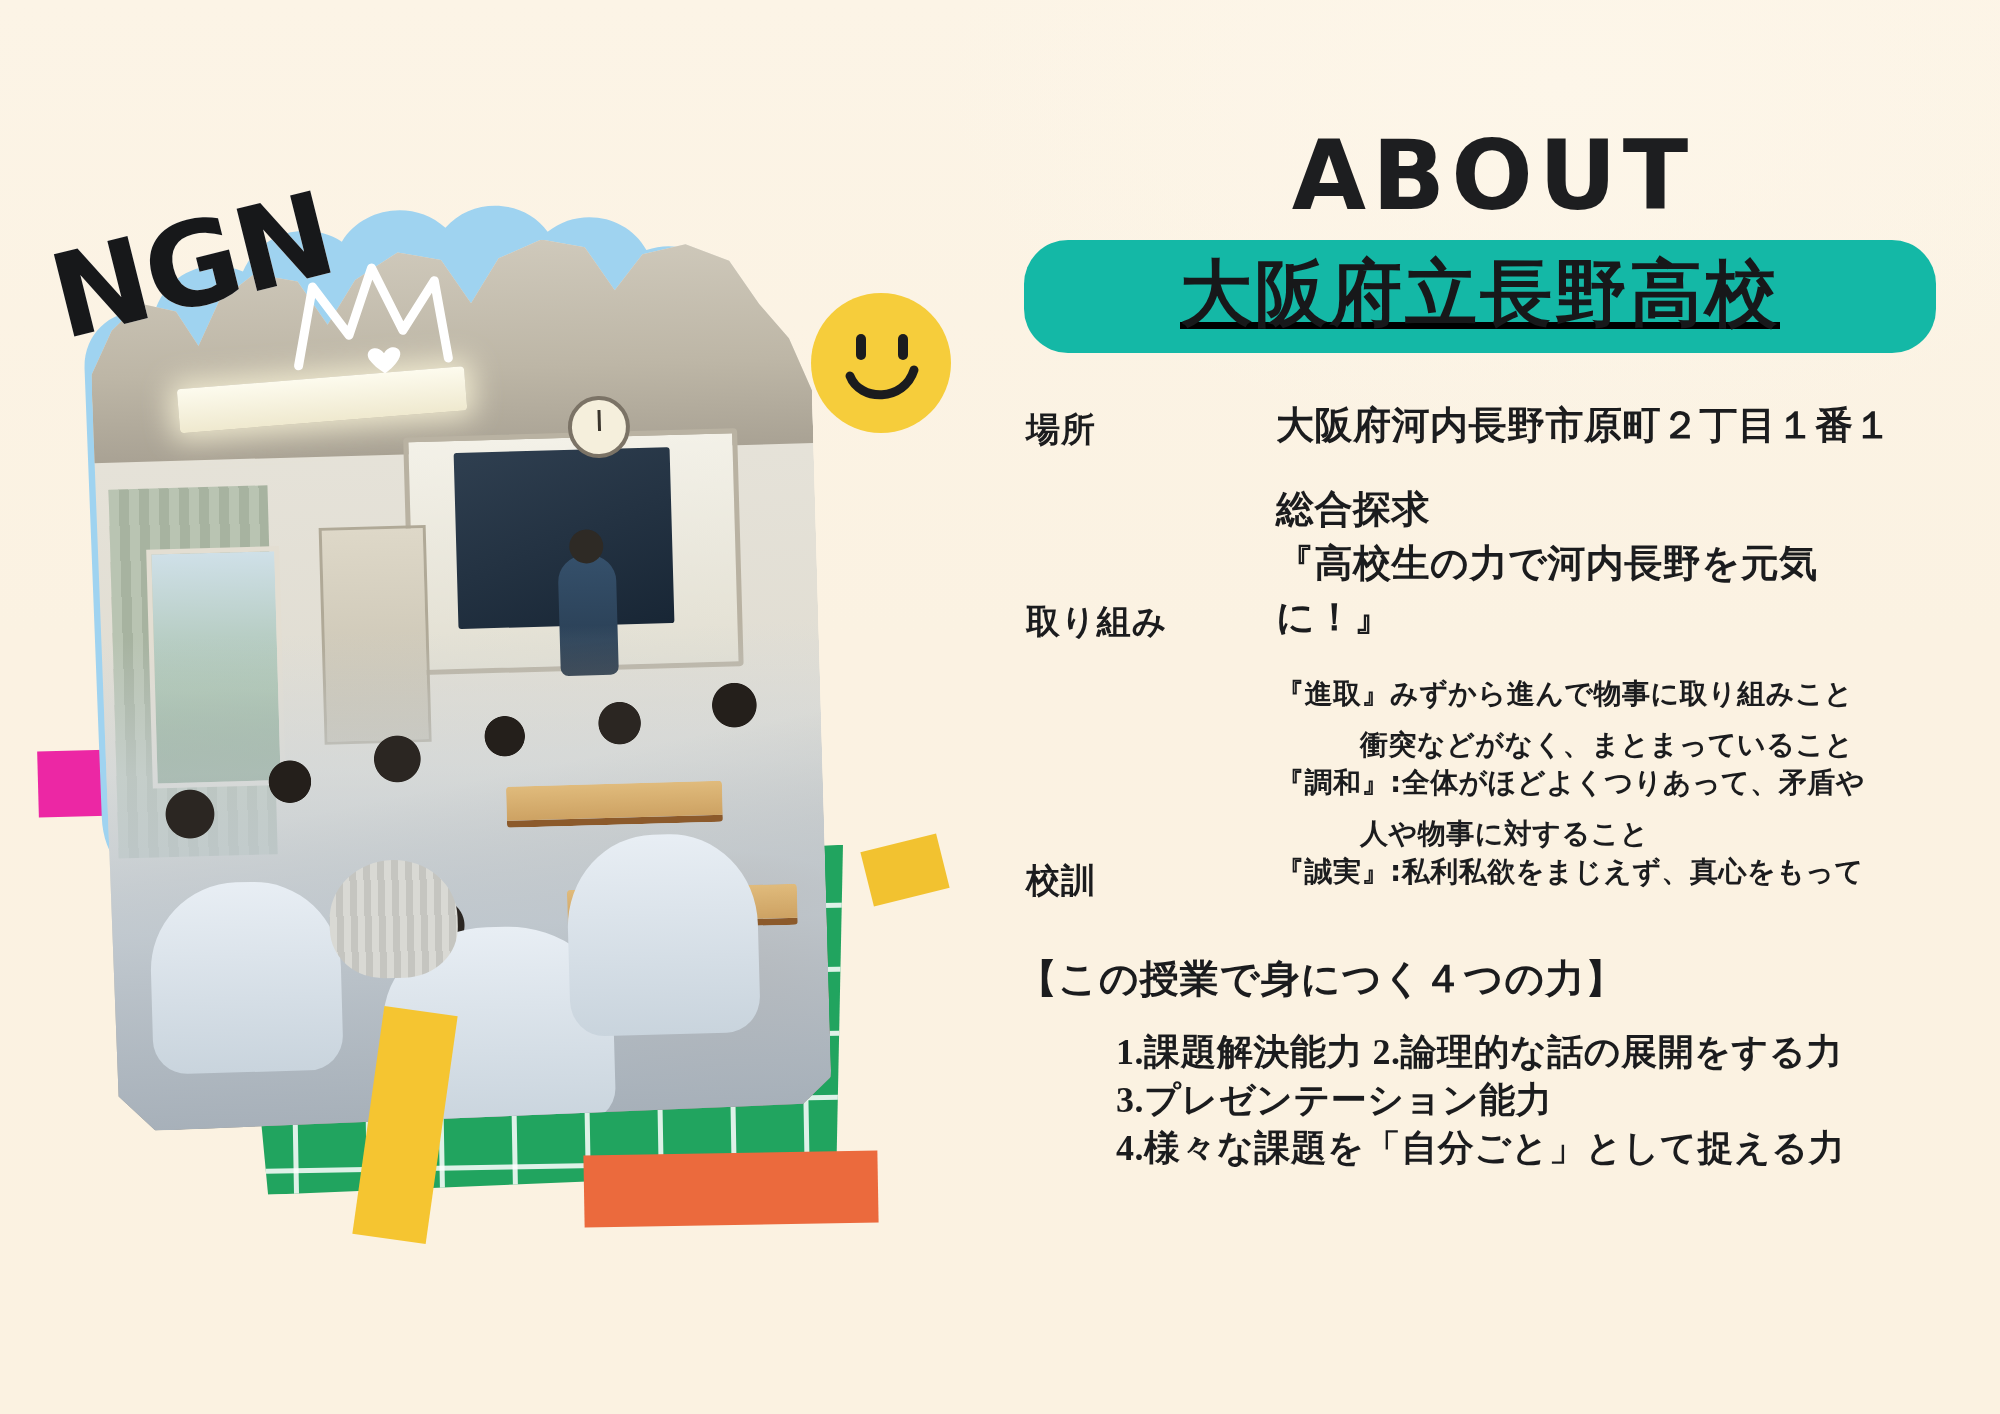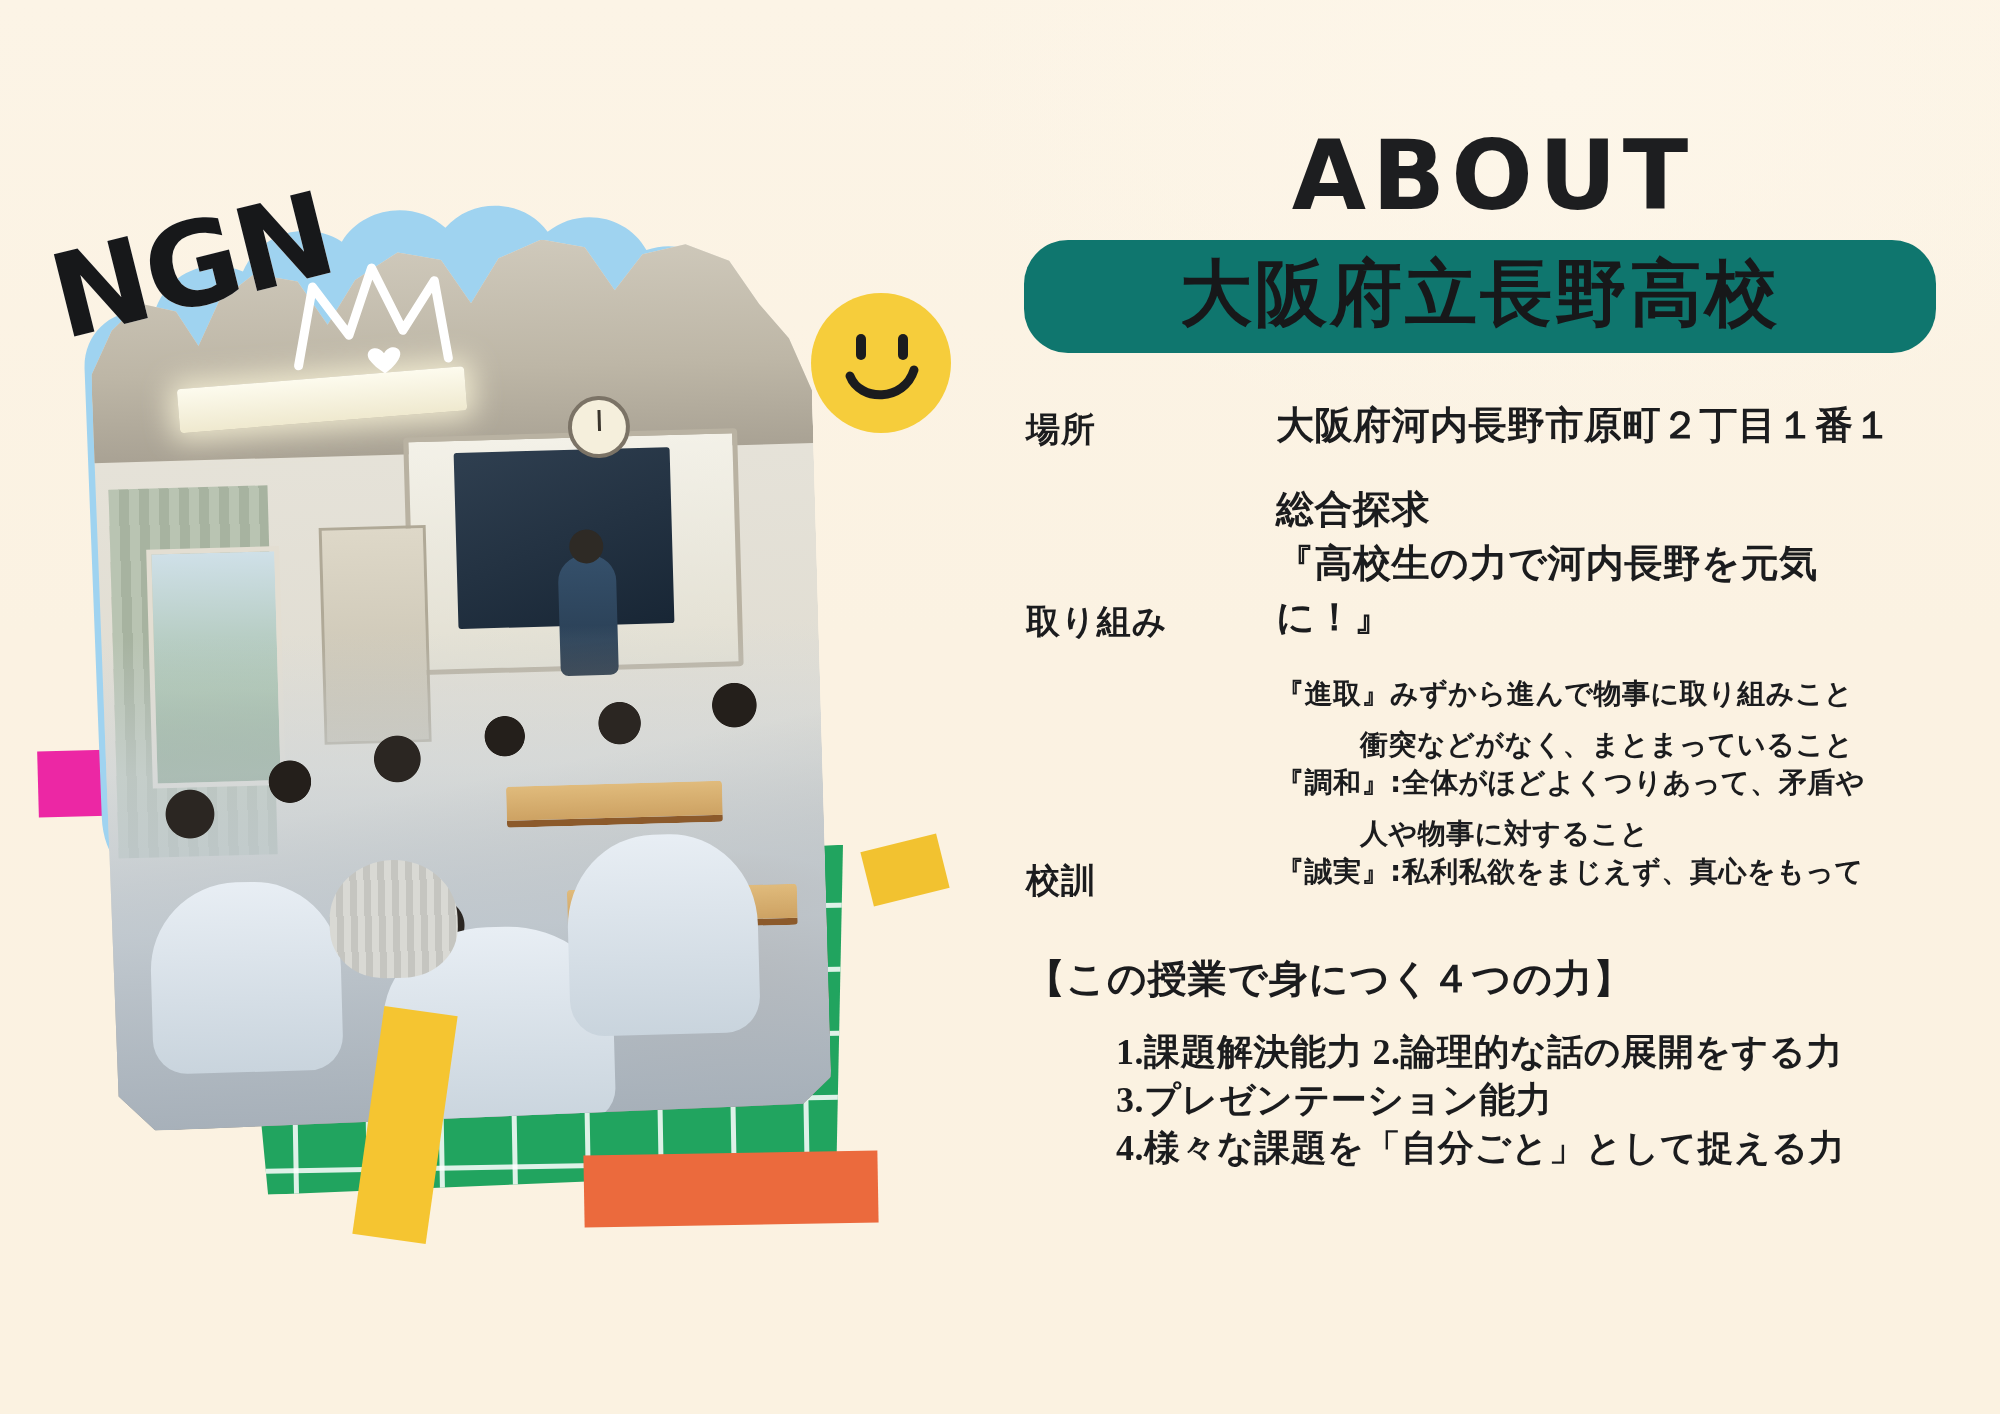--- a/index.html
+++ b/index.html
@@ -270,25 +270,26 @@
     font-size: 96px;
     font-weight: 900;
     letter-spacing: 6px;
     color: #1d1e20;
     text-align: center;
     margin: 0 0 16px 0;
     line-height: 1;
     padding-left: 26px;
   }
   .school-banner {
-    background: #0f766e;
+    background: #14b8a6;
     border-radius: 44px;
     padding: 12px 34px 18px;
     text-align: center;
     margin: 0 14px 46px 14px;
+    text-decoration: underline;
   }
   .school-banner .nm {
     font-size: 72px;
     font-weight: 900;
     color: #17181a;
     letter-spacing: 3px;
     line-height: 1.15;
     display: block;
   }
 
@@ -319,21 +320,21 @@
   .motto-row { margin-bottom: 16px; }
   .motto-item { margin-bottom: 13px; }
   .motto-item .ln { font-size: 28px; line-height: 1.36; }
   .motto-item .ln.indent { padding-left: 84px; }
 
   .powers-head {
     font-size: 39px;
     font-weight: 900;
     color: #1b1c1e;
     letter-spacing: 1px;
-    margin: 48px 0 22px 16px;
+    margin: 48px 0 22px 8px;
   }
   .powers-list { margin-left: 106px; font-family: Liberation Serif, serif; }
   .powers-list .pw {
     display: block;
     font-size: 36px;
     font-weight: 900;
     color: #1b1c1e;
     line-height: 1.34;
     letter-spacing: 0.5px;
   }

